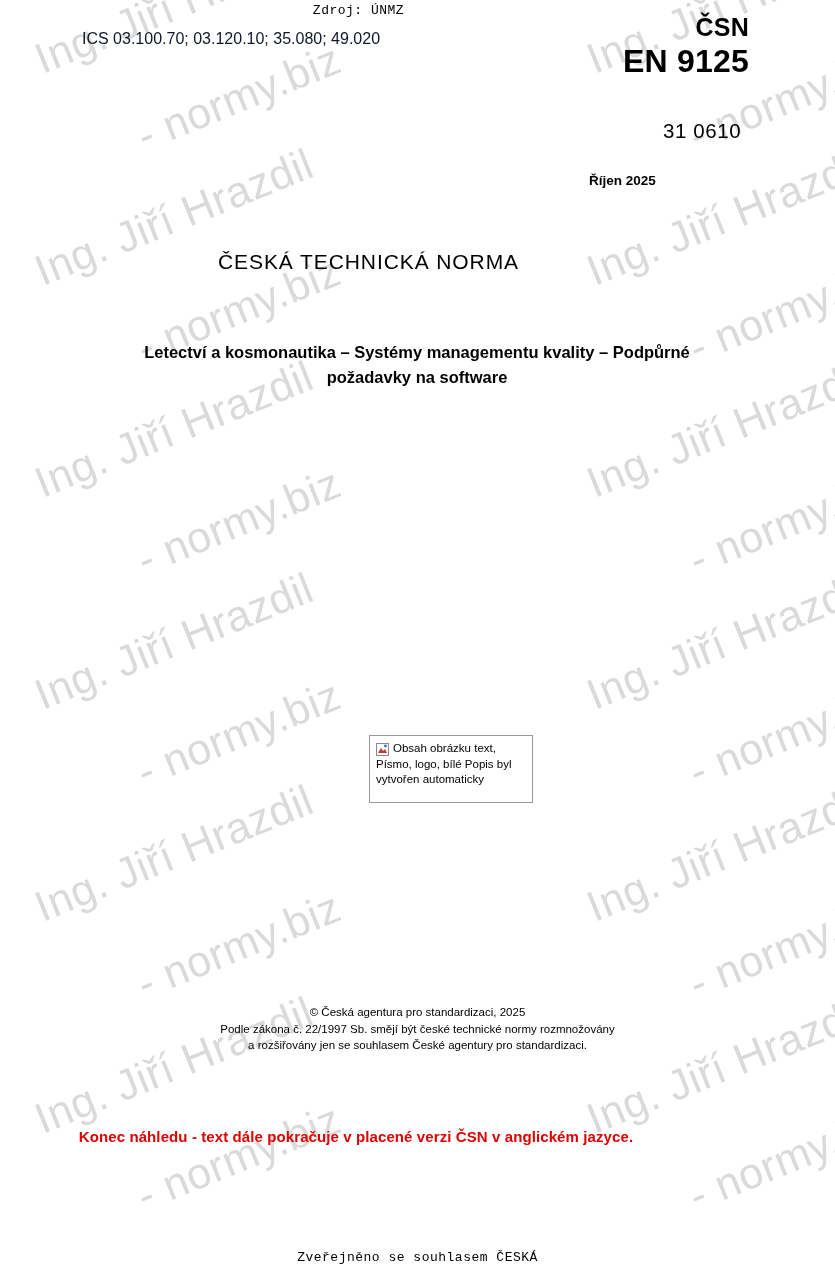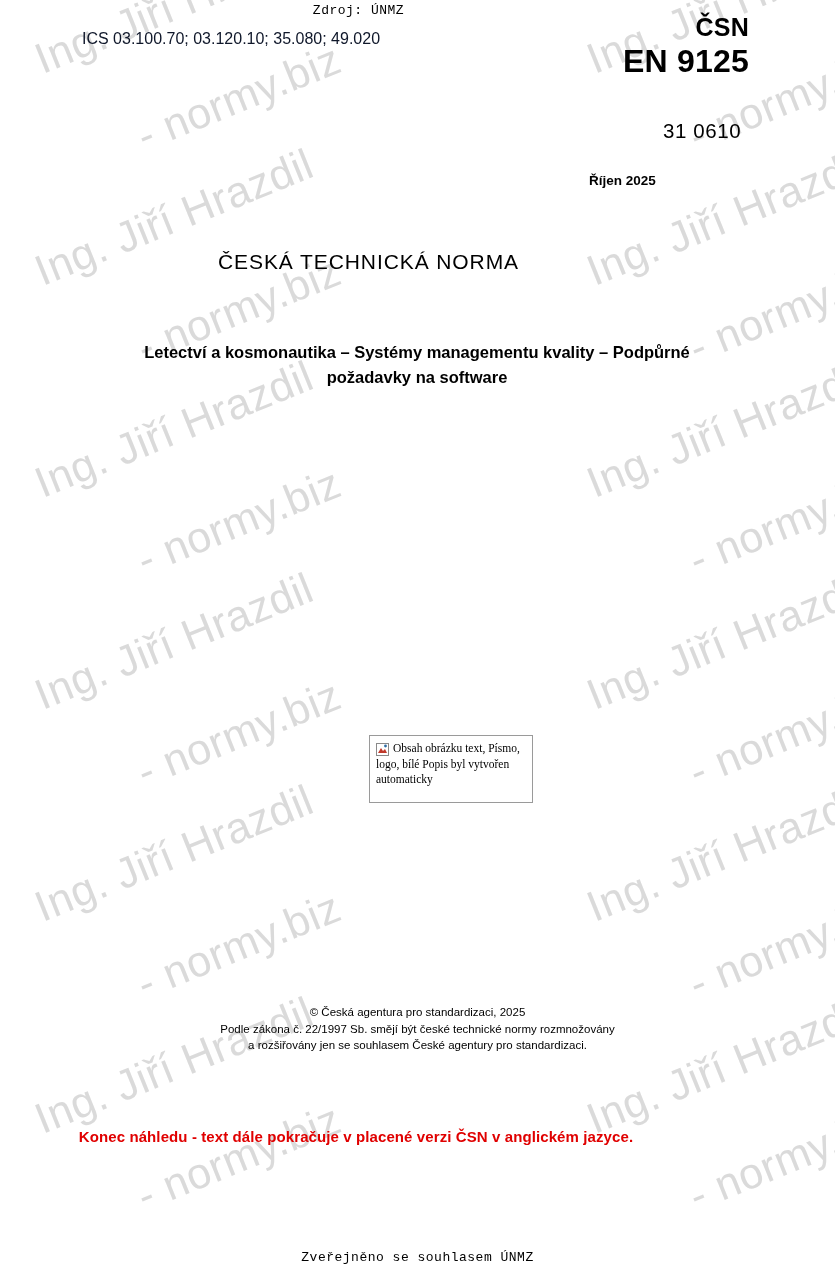--- a/index.html
+++ b/index.html
@@ -137,21 +137,20 @@
     height: 13px;
     margin: 2px 4px 0 0;
     position: relative;
   }
   .img-placeholder .broken-icon svg { display: block; }
   .img-placeholder .alt-text {
     font-size: 11.5px;
     line-height: 1.35;
     color: #000;
     text-align: left;
-    font-family: Liberation Serif, serif;
   }
 
   .copyright {
     position: absolute;
     top: 1004px;
     left: 0;
     width: 835px;
     text-align: center;
     font-size: 11.5px;
     line-height: 1.45;
@@ -253,15 +252,15 @@
   </div>
 
   <div class="copyright">
     <div>© Česká agentura pro standardizaci, 2025</div>
     <div>Podle zákona č. 22/1997 Sb. smějí být české technické normy rozmnožovány</div>
     <div>a rozšiřovány jen se souhlasem České agentury pro standardizaci.</div>
   </div>
 
   <div class="notice">Konec náhledu - text dále pokračuje v placené verzi ČSN v anglickém jazyce.</div>
 
-  <div class="src-bottom">Zveřejněno se souhlasem ÚNMZ</div>
+  <div class="src-bottom">Zveřejněno se souhlasem ČESKÁ</div>
 
 </div>
 
 </body></html>

